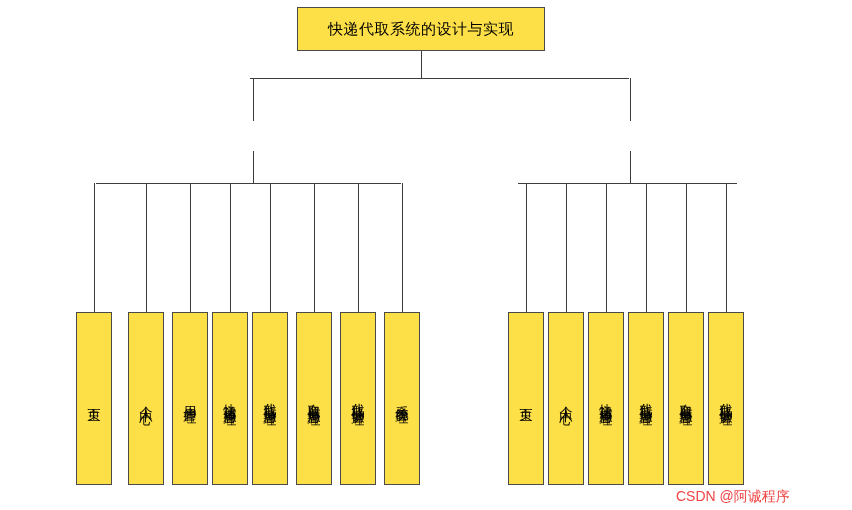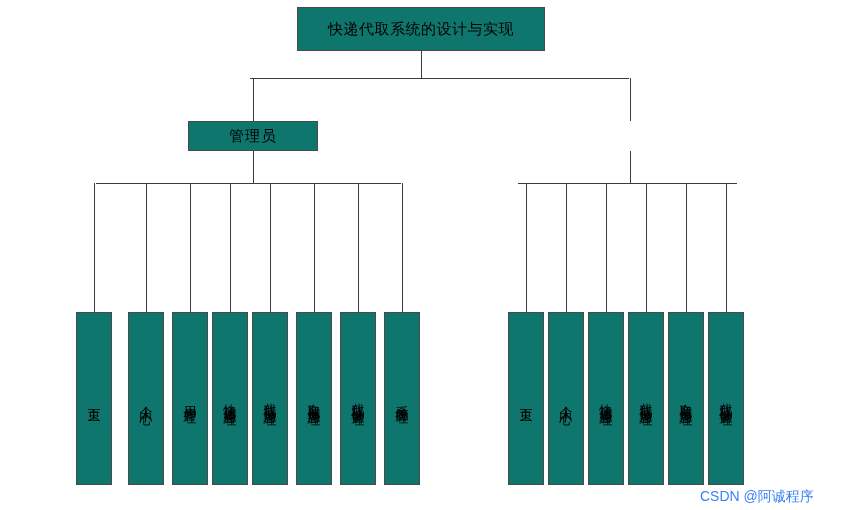--- a/index.html
+++ b/index.html
@@ -12,21 +12,21 @@
     width: 852px;
     height: 510px;
     background: #ffffff;
     font-family: "Liberation Sans", "DejaVu Sans", sans-serif;
     overflow: hidden;
   }
   .node {
     position: absolute;
     box-sizing: border-box;
     border: 1px solid #4a4a4a;
-    background: #0f766e;
+    background: #fde047;
     display: flex;
     align-items: center;
     justify-content: center;
     color: #000000;
     line-height: 1.05;
   }
   .node.root {
     font-size: 15px;
     letter-spacing: 0.5px;
   }
@@ -61,23 +61,20 @@
 </head>
 <body>
 
 <div id="canvas">
     <div class="node root" style="left: 297px; top: 7px; width: 248px; height: 44px;">
       <span>快递代取系统的设计与实现</span>
     </div>
     <div class="edge v" style="left: 421px; top: 51px; height: 27px;"></div>
     <div class="edge h" style="left: 250px; top: 78px; width: 379px;"></div>
     <div class="edge v" style="left: 253px; top: 78px; height: 43px;"></div>
-    <div class="node level1" style="left: 188px; top: 121px; width: 130px; height: 30px;">
-      <span>管理员</span>
-    </div>
     <div class="edge v" style="left: 253px; top: 151px; height: 32px;"></div>
     <div class="edge h" style="left: 96px; top: 183px; width: 305px;"></div>
     <div class="edge v" style="left: 94px; top: 183px; height: 129px;"></div>
     <div class="node leaf" style="left: 76px; top: 312px; width: 36px; height: 173px;">
       <span class="vtext">主页</span>
     </div>
     <div class="edge v" style="left: 146px; top: 183px; height: 129px;"></div>
     <div class="node leaf" style="left: 128px; top: 312px; width: 36px; height: 173px;">
       <span class="vtext">个人中心</span>
     </div>
@@ -125,14 +122,14 @@
       <span class="vtext">代取信息管理</span>
     </div>
     <div class="edge v" style="left: 686px; top: 183px; height: 129px;"></div>
     <div class="node leaf" style="left: 668px; top: 312px; width: 36px; height: 173px;">
       <span class="vtext">自取信息管理</span>
     </div>
     <div class="edge v" style="left: 726px; top: 183px; height: 129px;"></div>
     <div class="node leaf" style="left: 708px; top: 312px; width: 36px; height: 173px;">
       <span class="vtext">代取确认管理</span>
     </div>
-    <div class="watermark" style="left: 700px; top: 488px; color: #3b82f6;">CSDN @阿诚程序</div>
+    <div class="watermark" style="left: 676px; top: 488px; color: #ef4444;">CSDN @阿诚程序</div>
   </div>
 
 </body></html>

